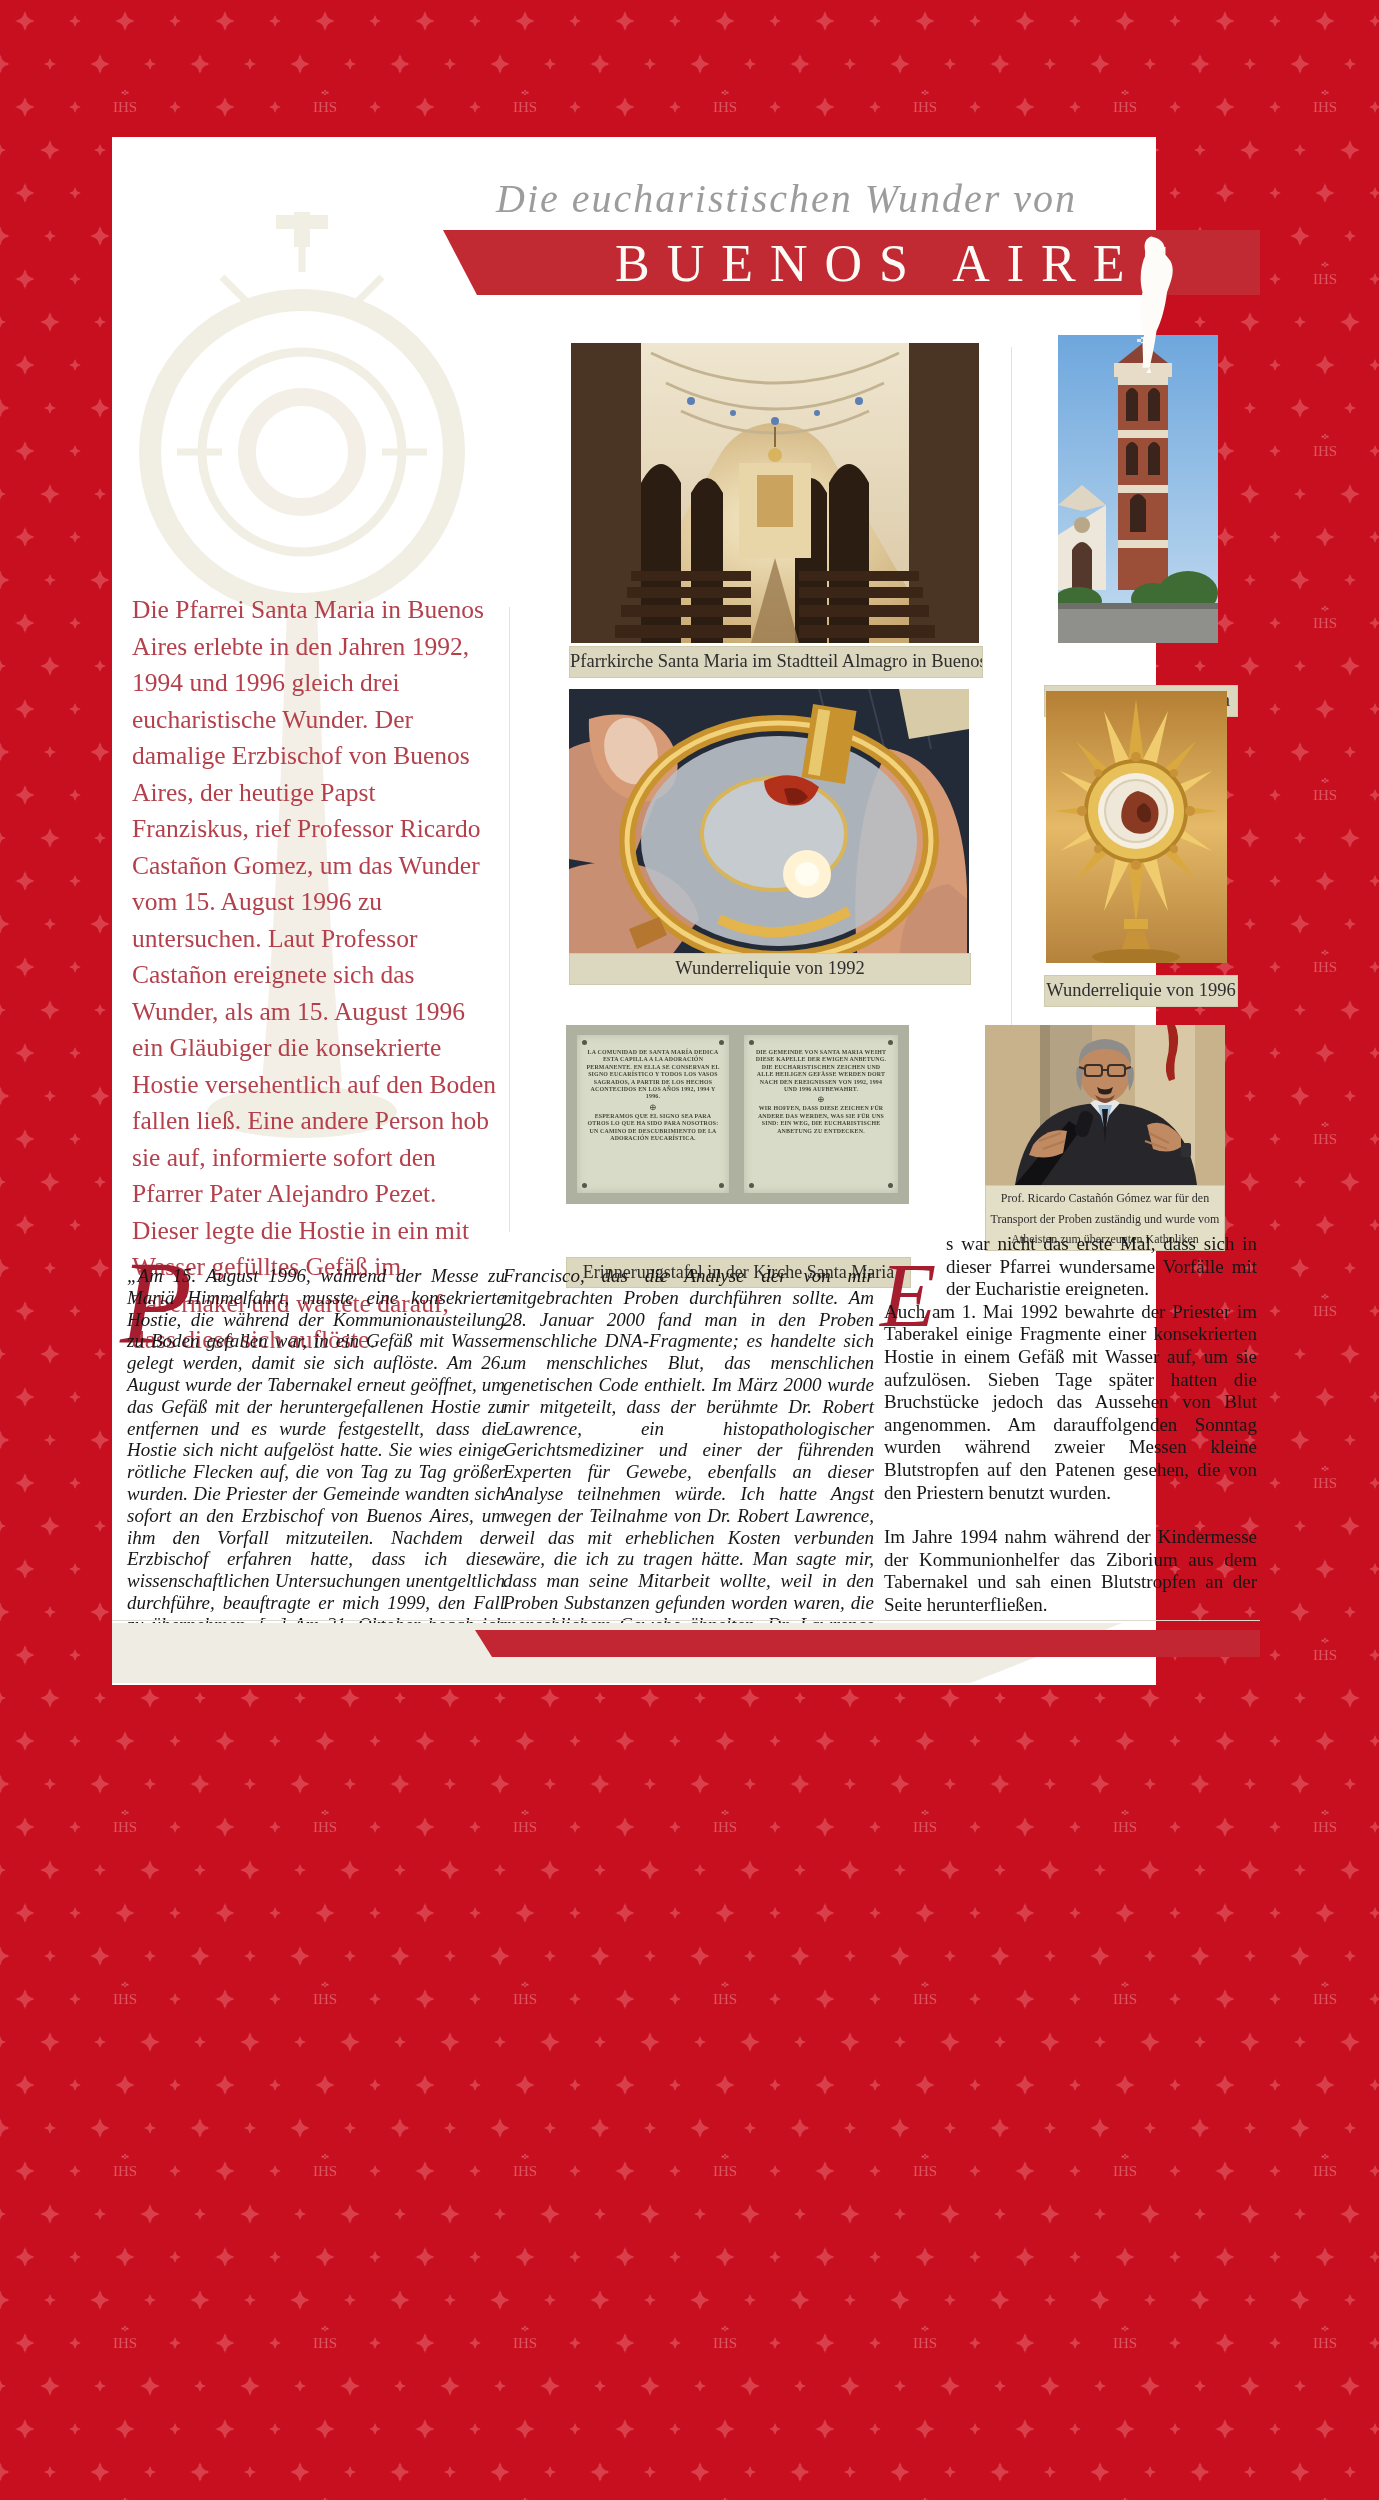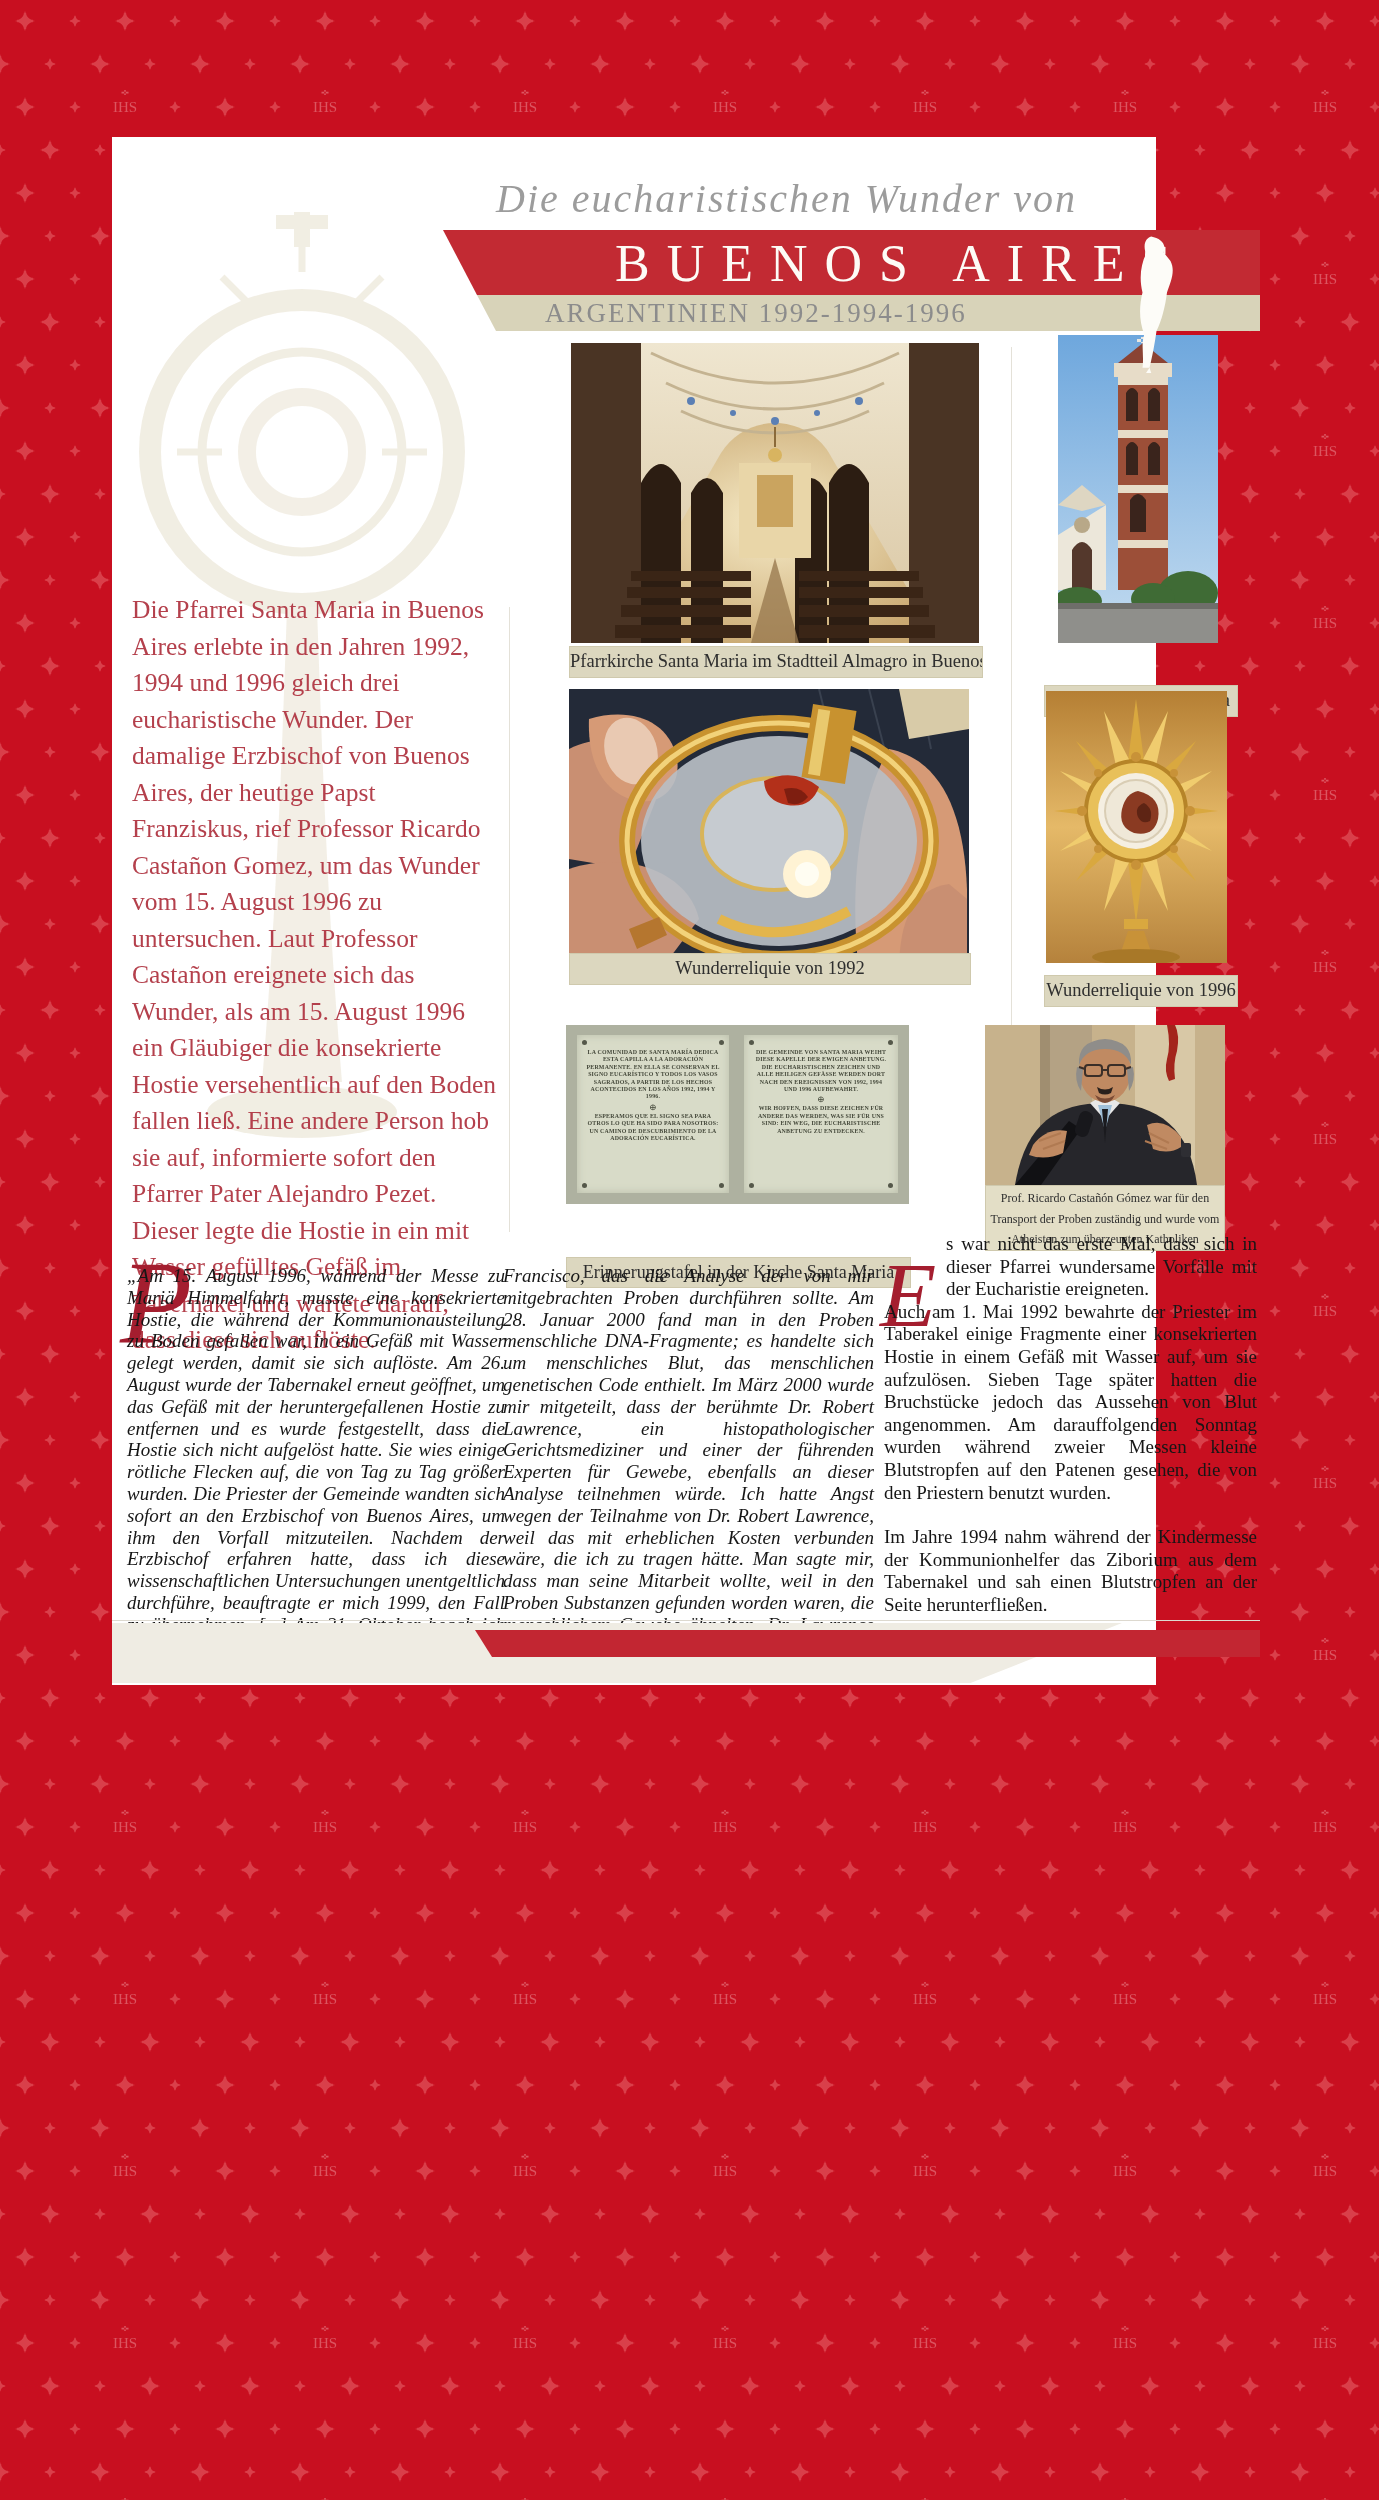--- a/index.html
+++ b/index.html
@@ -114,23 +114,20 @@
         <path d="M202,95 h16 v-35 h-16 Z M184,77 h52 v-14 h-52 Z" fill="#e9e3d2" stroke="none"></path>
         <path d="M195,455 C190,600 185,750 170,930 L250,930 C235,750 230,600 225,455 Z" fill="#ece6d7" stroke="none"></path>
         <ellipse cx="210" cy="960" rx="95" ry="26" fill="#e9e3d2" stroke="none"></ellipse>
       </g>
     </svg>
 
     <div class="abs script-title">Die eucharistischen Wunder von</div>
     <div class="abs banner">
       <div class="banner-title">BUENOS AIRES</div>
     </div>
-    <div class="abs substrip">
-      <div class="subtitle">ARGENTINIEN 1992-1994-1996</div>
-    </div>
     <svg class="abs map" viewBox="0 0 40 80">
       <path d="M19,2 C24,3 28,6 26,11 L30,16 C33,22 30,28 28,34 C27,42 25,50 22,56 C21,63 20,69 18,77 L14,77 C15,70 13,64 15,58 C12,50 12,42 14,34 C12,26 13,18 16,12 C14,6 16,3 19,2 Z" fill="#fdfcf8"></path>
       <path d="M18,77 l-2,3 h3 Z" fill="#fdfcf8"></path>
     </svg>
 
     <div class="abs intro">Die Pfarrei Santa Maria in Buenos Aires erlebte in den Jahren 1992, 1994 und 1996 gleich drei eucharistische Wunder. Der damalige Erzbischof von Buenos Aires, der heutige Papst Franziskus, rief Professor Ricardo Castañon Gomez, um das Wunder vom 15. August 1996 zu untersuchen. Laut Professor Castañon ereignete sich das Wunder, als am 15. August 1996 ein Gläubiger die konsekrierte Hostie versehentlich auf den Boden fallen ließ. Eine andere Person hob sie auf, informierte sofort den Pfarrer Pater Alejandro Pezet. Dieser legte die Hostie in ein mit Wasser gefülltes Gefäß im Tabernakel und wartete darauf, dass diese sich auflöste.</div>
 
     <div class="abs vline" style="left:397px;top:470px;height:625px;"></div>
     <div class="abs vline" style="left:899px;top:210px;height:885px;"></div>
 

